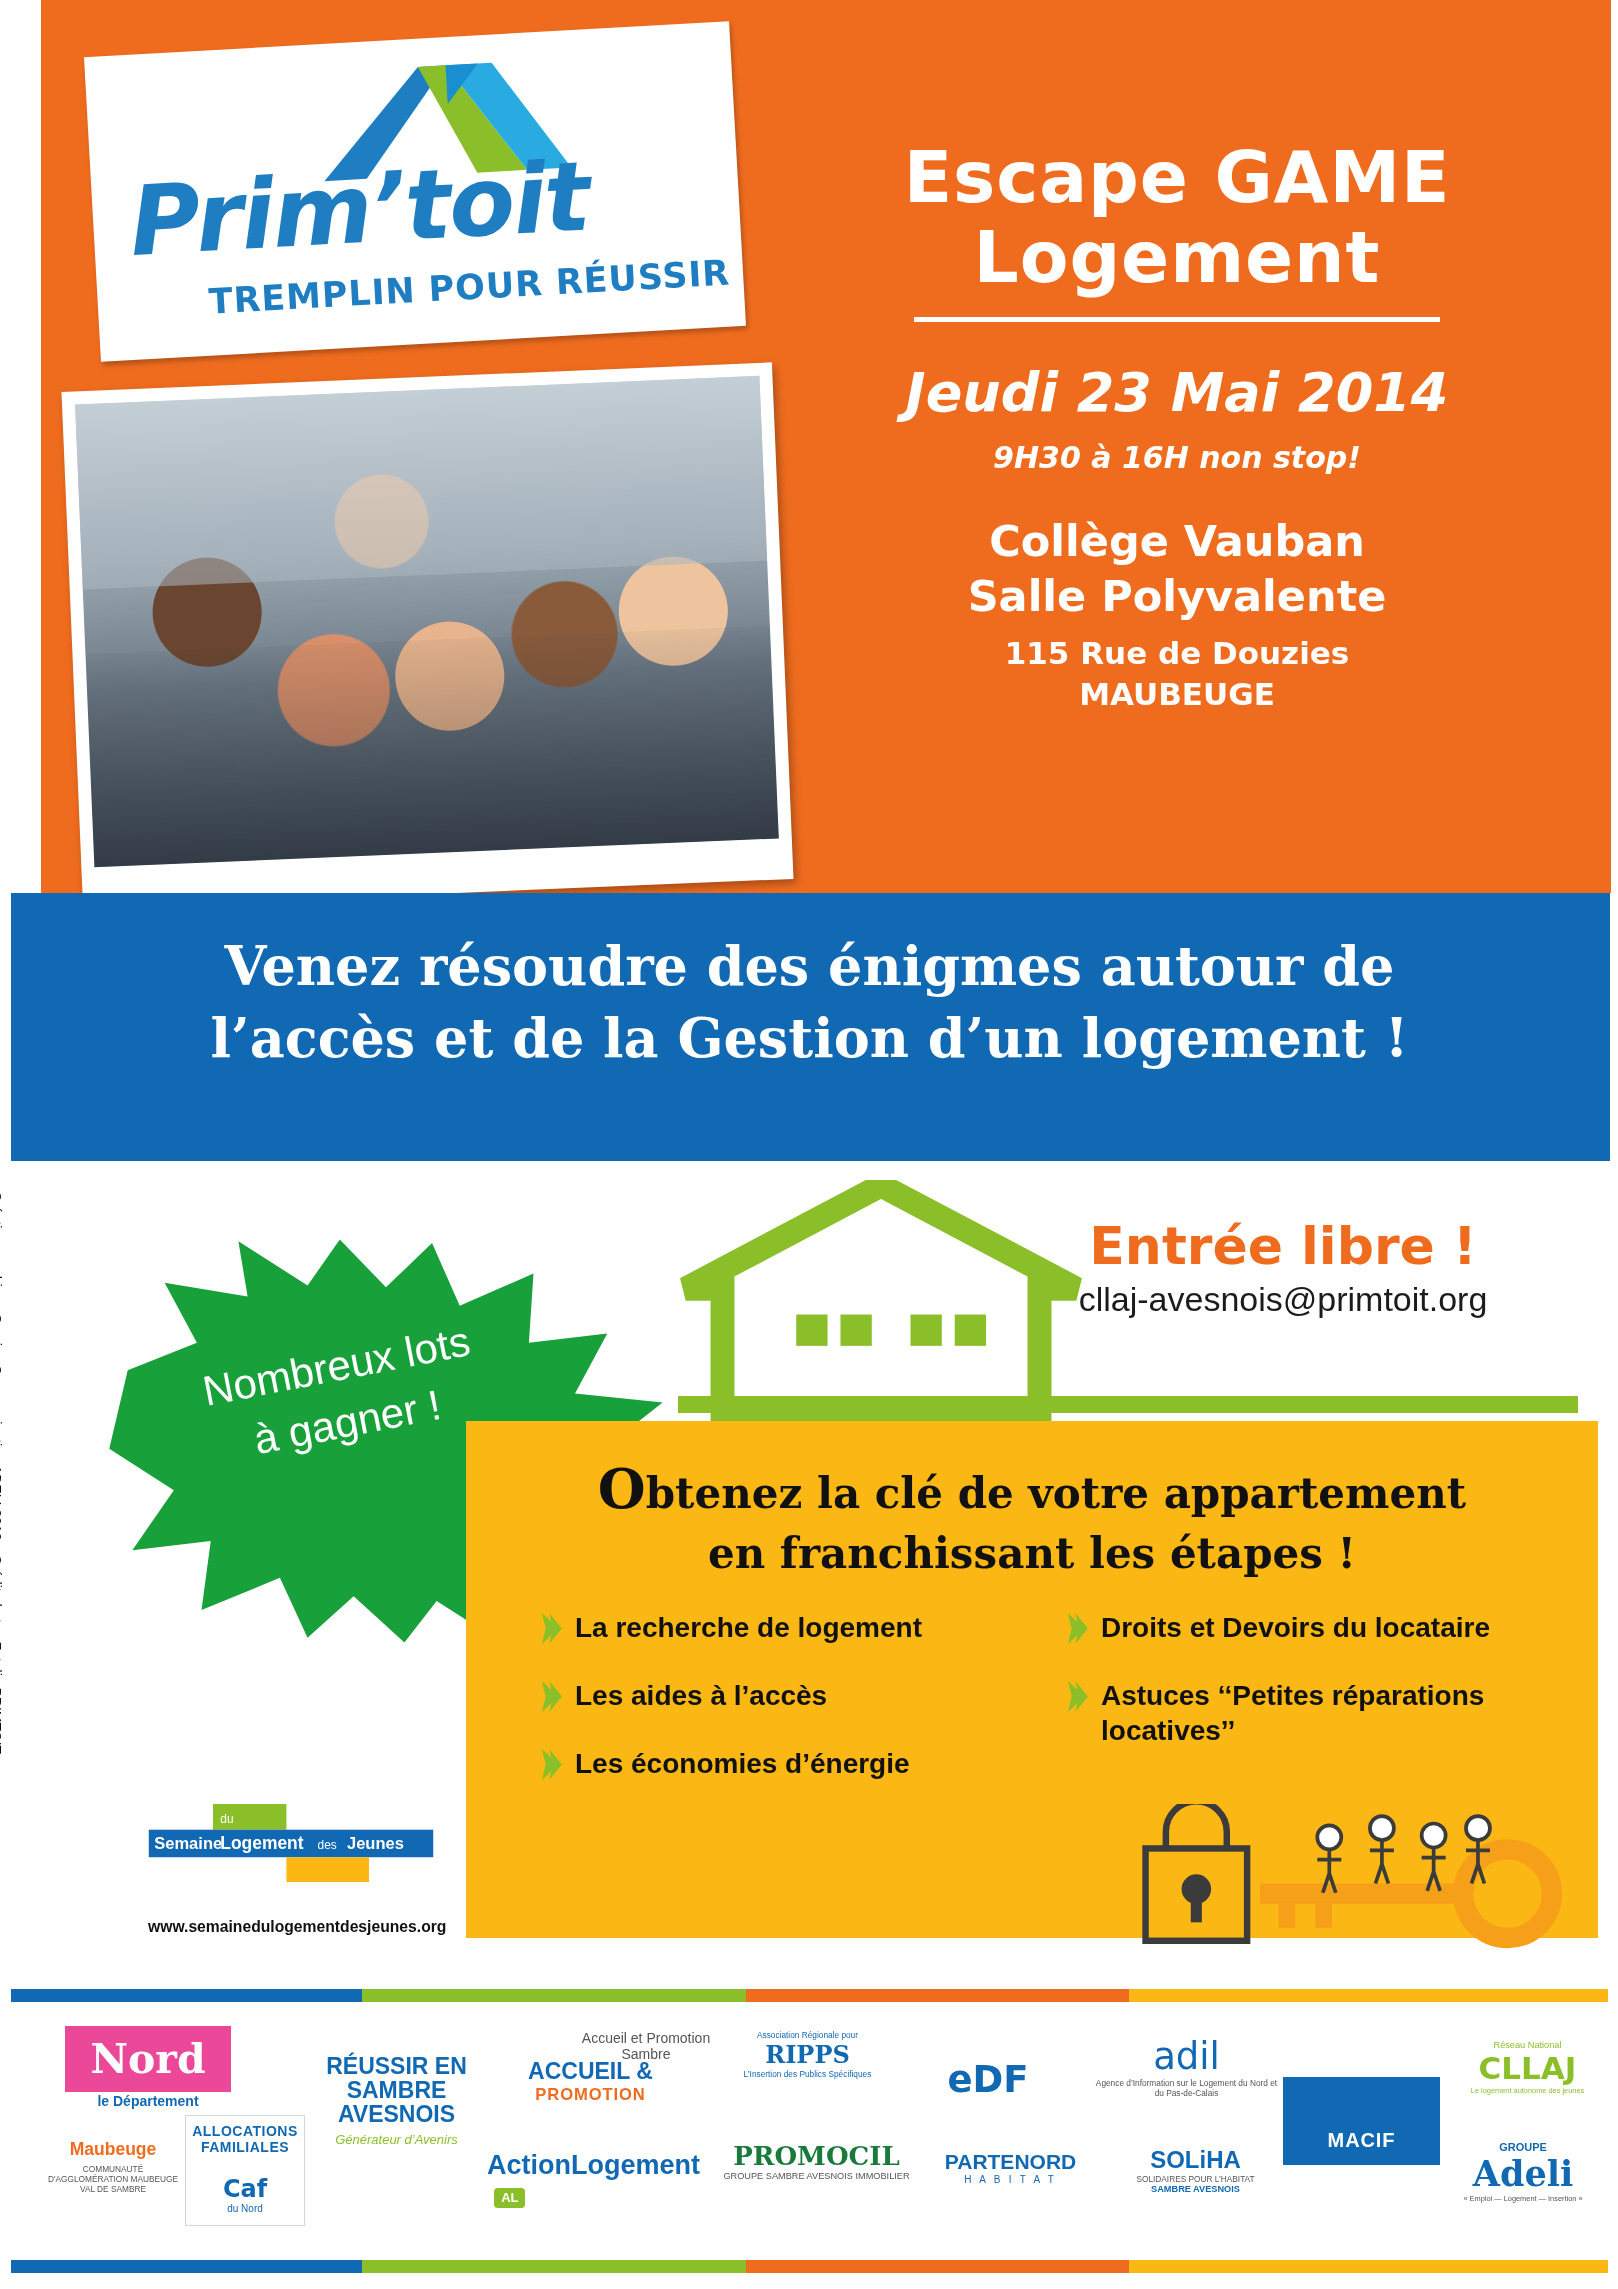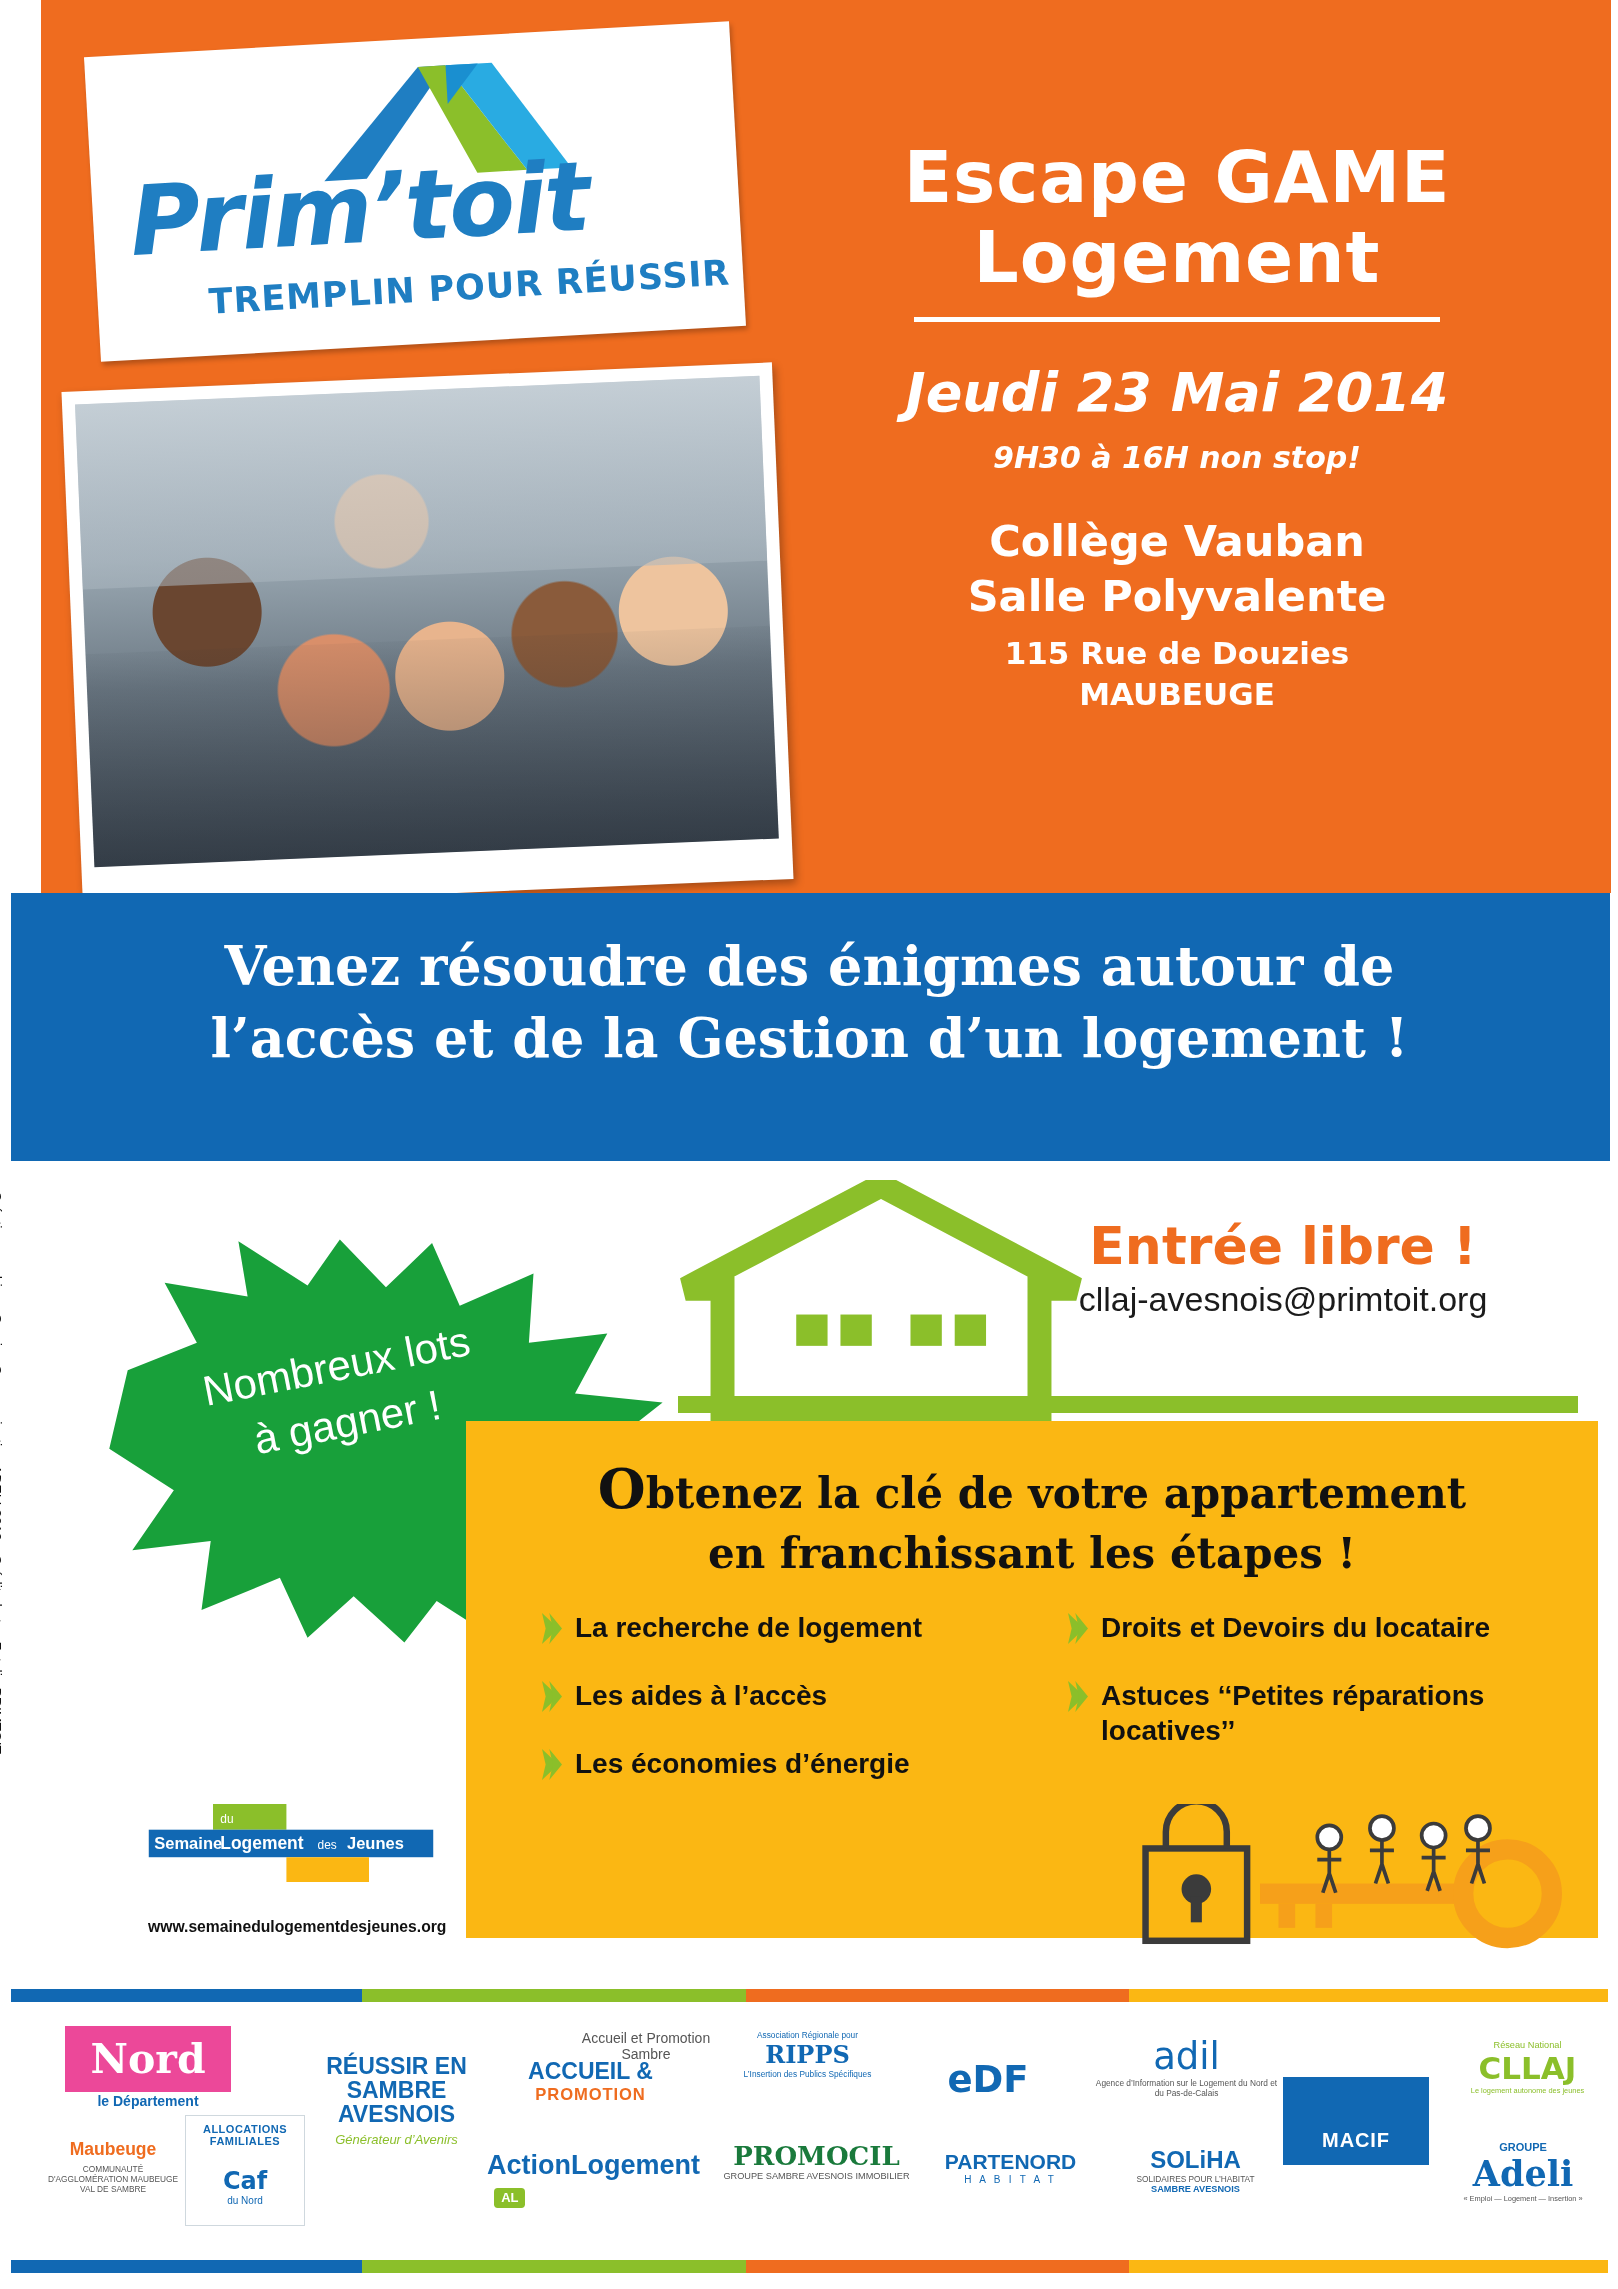--- a/index.html
+++ b/index.html
@@ -247,21 +247,21 @@
     position:absolute; left:44px; top:2139px; width:138px; text-align:center;
     font-size:17.5px; font-weight:bold; color:#ef6c1f;
   }
   .maubeuge small { display:block; font-size:8.3px; color:#555; font-weight:normal; margin-top:3.7px; }
 
   .caf {
     position:absolute; left:185px; top:2115px; width:120px; height:111px;
     border:0.9px solid #cfd8de; background:#fff; text-align:center;
     font-size:10px; color:#1168b3; padding-top:7.4px;
   }
-  .caf b { display:block; font-size:11px; color:#1168b3; letter-spacing:0.5px; }
+  .caf b { display:block; font-size:14px; color:#1168b3; letter-spacing:0.5px; }
   .caf .caf-big { font-size:24px; color:#1168b3; font-weight:bold; margin-top:20px; font-family:"DejaVu Sans",sans-serif;}
 
   .ressnv {
     position:absolute; left:309px; top:2054px; width:175px; text-align:center;
   }
   .ressnv .l1 { font-size:23px; font-weight:bold; color:#1168b3; line-height:1.05; }
   .ressnv .l2 { font-size:13px; font-style:italic; color:#8bbf2a; margin-top:5.5px; }
 
   .accueil {
     position:absolute; left:498px; top:2058px; width:185px; text-align:center;
@@ -315,21 +315,21 @@
   .adil .ad2 { font-size:8.3px; color:#555; }
 
   .soliha {
     position:absolute; left:1103px; top:2146px; width:185px; text-align:center;
   }
   .soliha .s1 { font-size:24px; font-weight:bold; color:#1168b3; }
   .soliha .s2 { font-size:8.3px; color:#555; }
   .soliha .s3 { font-size:9.2px; font-weight:bold; color:#1168b3; }
 
   .macif {
-    position:absolute; left:1283px; top:2077px; width:146px; height:88px;
+    position:absolute; left:1283px; top:2077px; width:157px; height:88px;
     background:#1168b3; color:#fff; text-align:center;
   }
   .macif .mc { font-size:20px; font-weight:bold; margin-top:52px; letter-spacing:0.9px; }
 
   .cllaj {
     position:absolute; left:1449px; top:2040px; width:157px; text-align:center;
   }
   .cllaj .c1 { font-size:9.2px; color:#8bbf2a; }
   .cllaj .c2 { font-size:31px; font-weight:bold; color:#8bbf2a; font-family:"DejaVu Sans",sans-serif;}
   .cllaj .c3 { font-size:7.4px; color:#8bbf2a; }

